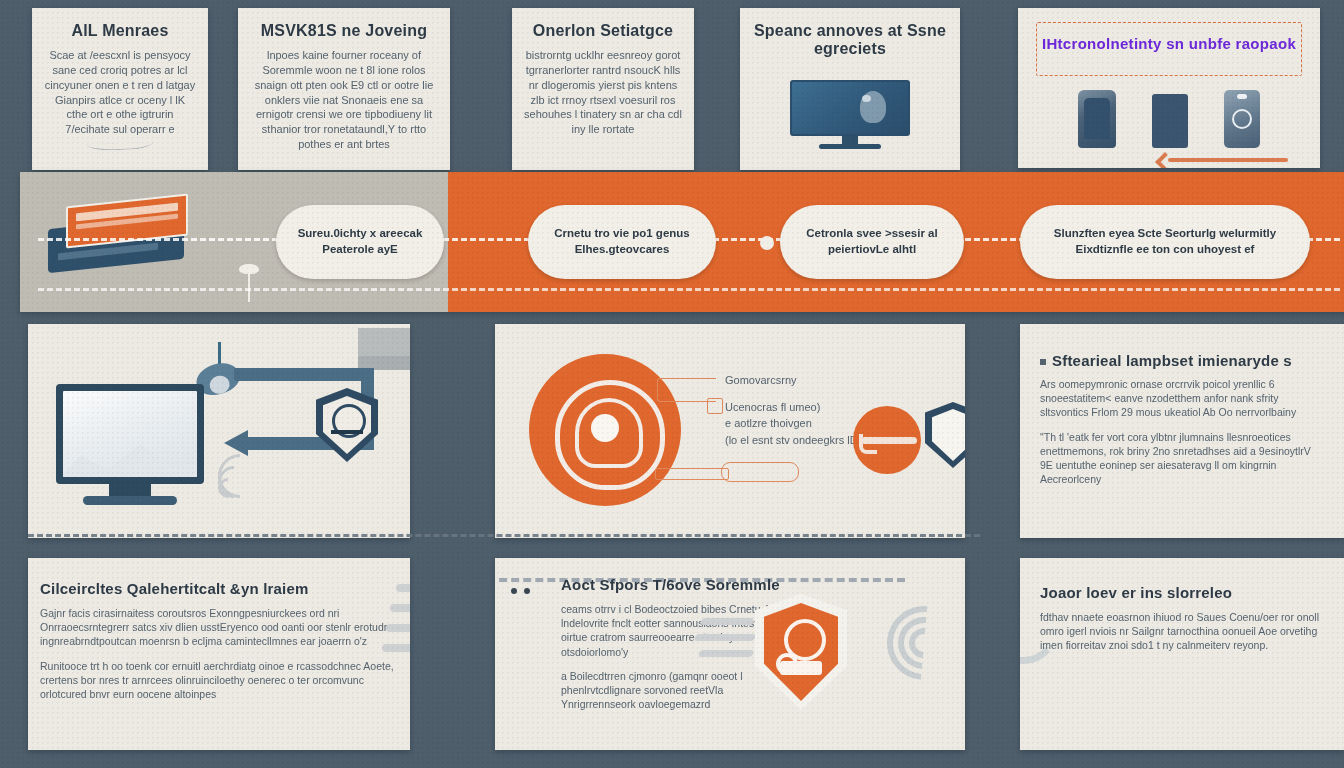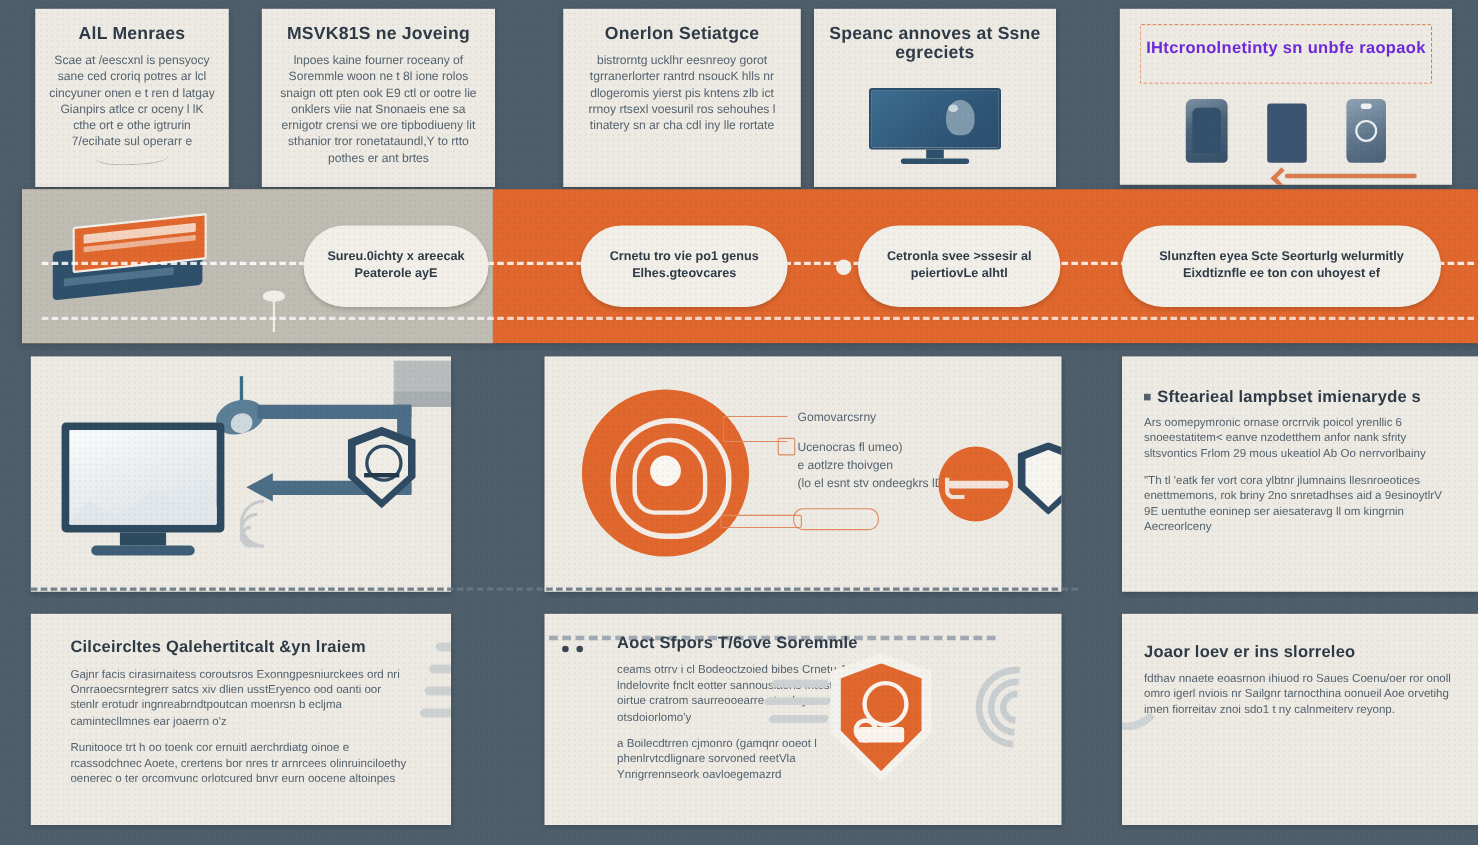--- a/index.html
+++ b/index.html
@@ -30,21 +30,21 @@
   }
   .blur-txt{filter:blur(.45px);}
 
   
   .top-card{top:8px;height:162px;padding:14px 12px 10px;box-sizing:border-box;}
   .top-card .card-title{font-size:16px;text-align:center;margin-bottom:8px;}
   .top-card .card-body{font-size:11px;text-align:center;}
 
   #topcard-1{left:32px;width:176px;}
   #topcard-2{left:238px;width:212px;}
-  #topcard-3{left:512px;width:216px;}
+  #topcard-3{left:512px;width:182px;}
   #topcard-4{left:740px;width:220px;}
   #topcard-5{left:1018px;width:302px;height:160px;}
 
   
   .squiggle{
     width:66px;height:6px;margin:6px auto 0;
     border-bottom:1.4px solid #9aa4ad;
     border-radius:0 0 40% 40%/0 0 100% 100%;
     transform:rotate(-2deg);
     opacity:.75;
@@ -302,21 +302,21 @@
   }
 
   
   .dot-sep{
     position:absolute;height:0;border-top:3px dashed #6a7783;opacity:.9;
   }
   #sep-a{left:28px;width:952px;top:534px;}
 
   
   .bot-card{top:558px;height:192px;box-sizing:border-box;}
-  #botcard-1{left:28px;width:382px;padding:22px 36px;}
+  #botcard-1{left:28px;width:382px;padding:22px 12px;}
   #botcard-2{left:495px;width:470px;padding:18px 20px;}
   #botcard-3{left:1020px;width:324px;padding:26px 20px;}
   .bot-card .card-title{font-size:15px;margin-bottom:9px;}
   .bot-card .card-body{font-size:10.5px;}
   .bot-card .card-body p{margin:0 0 10px;}
 
   .swoosh{position:absolute;right:-82px;top:26px;width:110px;height:96px;}
   .swoosh i{
     display:block;height:8px;border-radius:5px;background:#c8ccce;
     margin-bottom:12px;opacity:.85;

